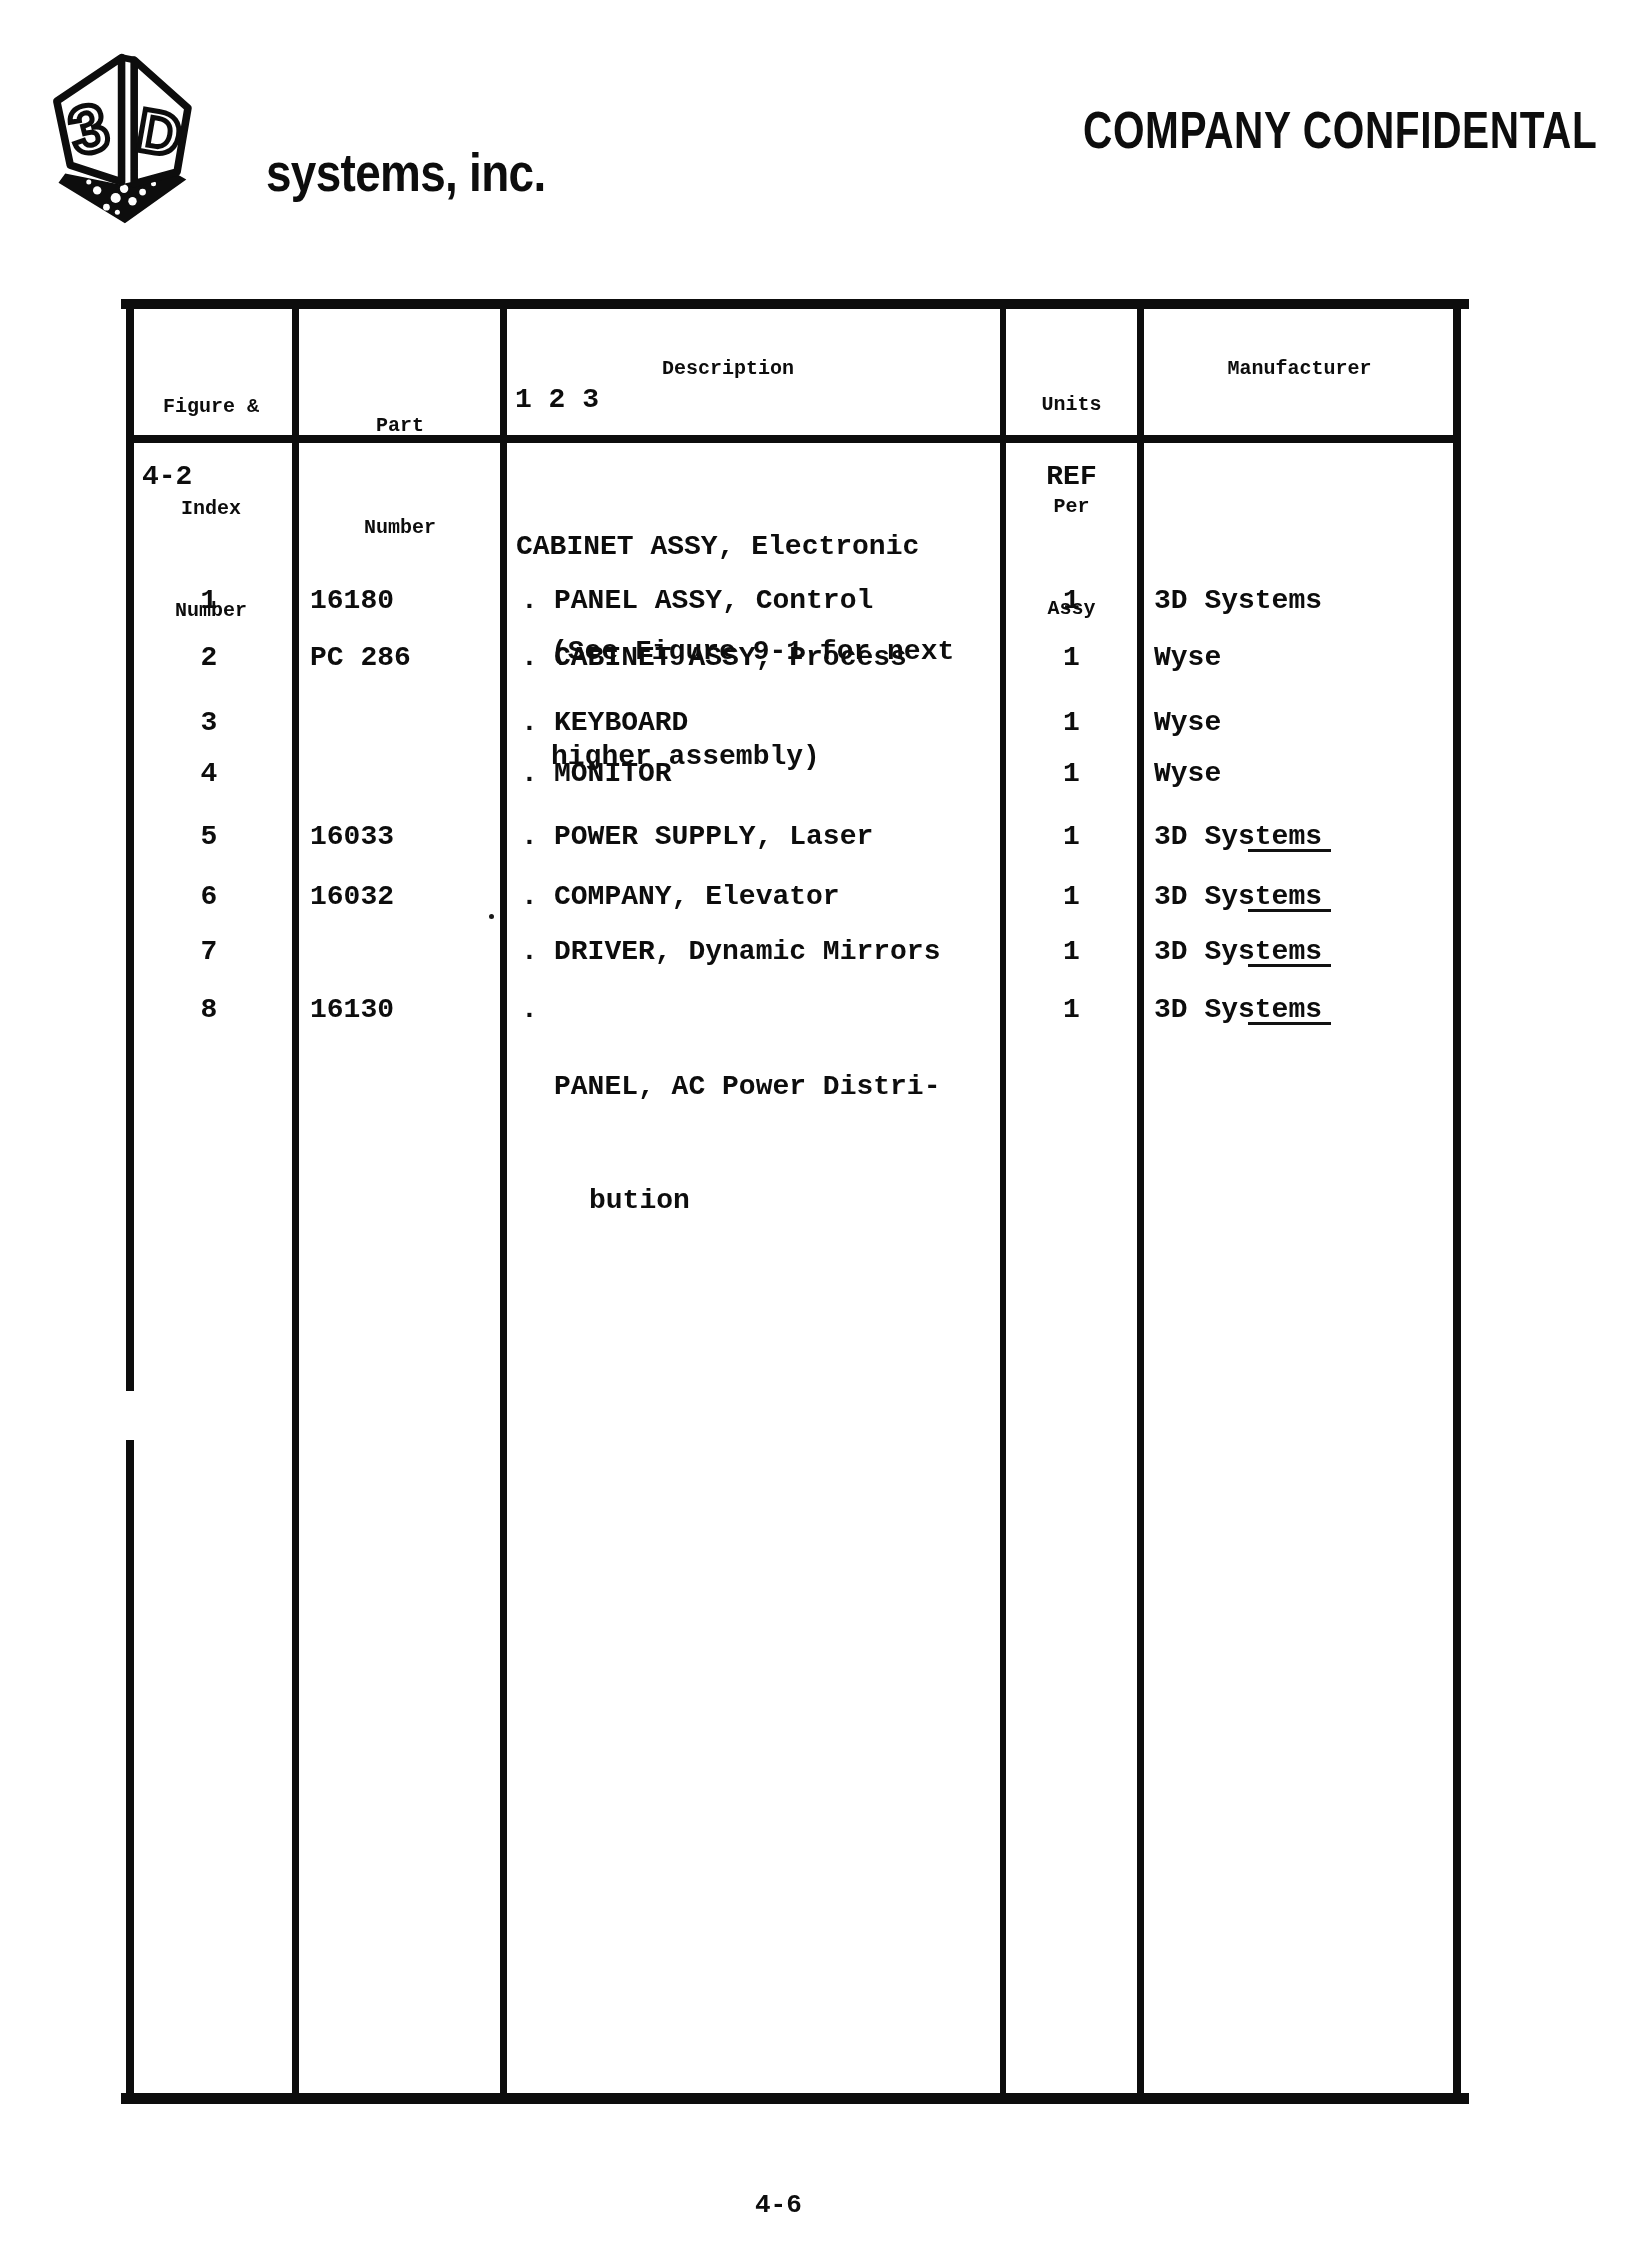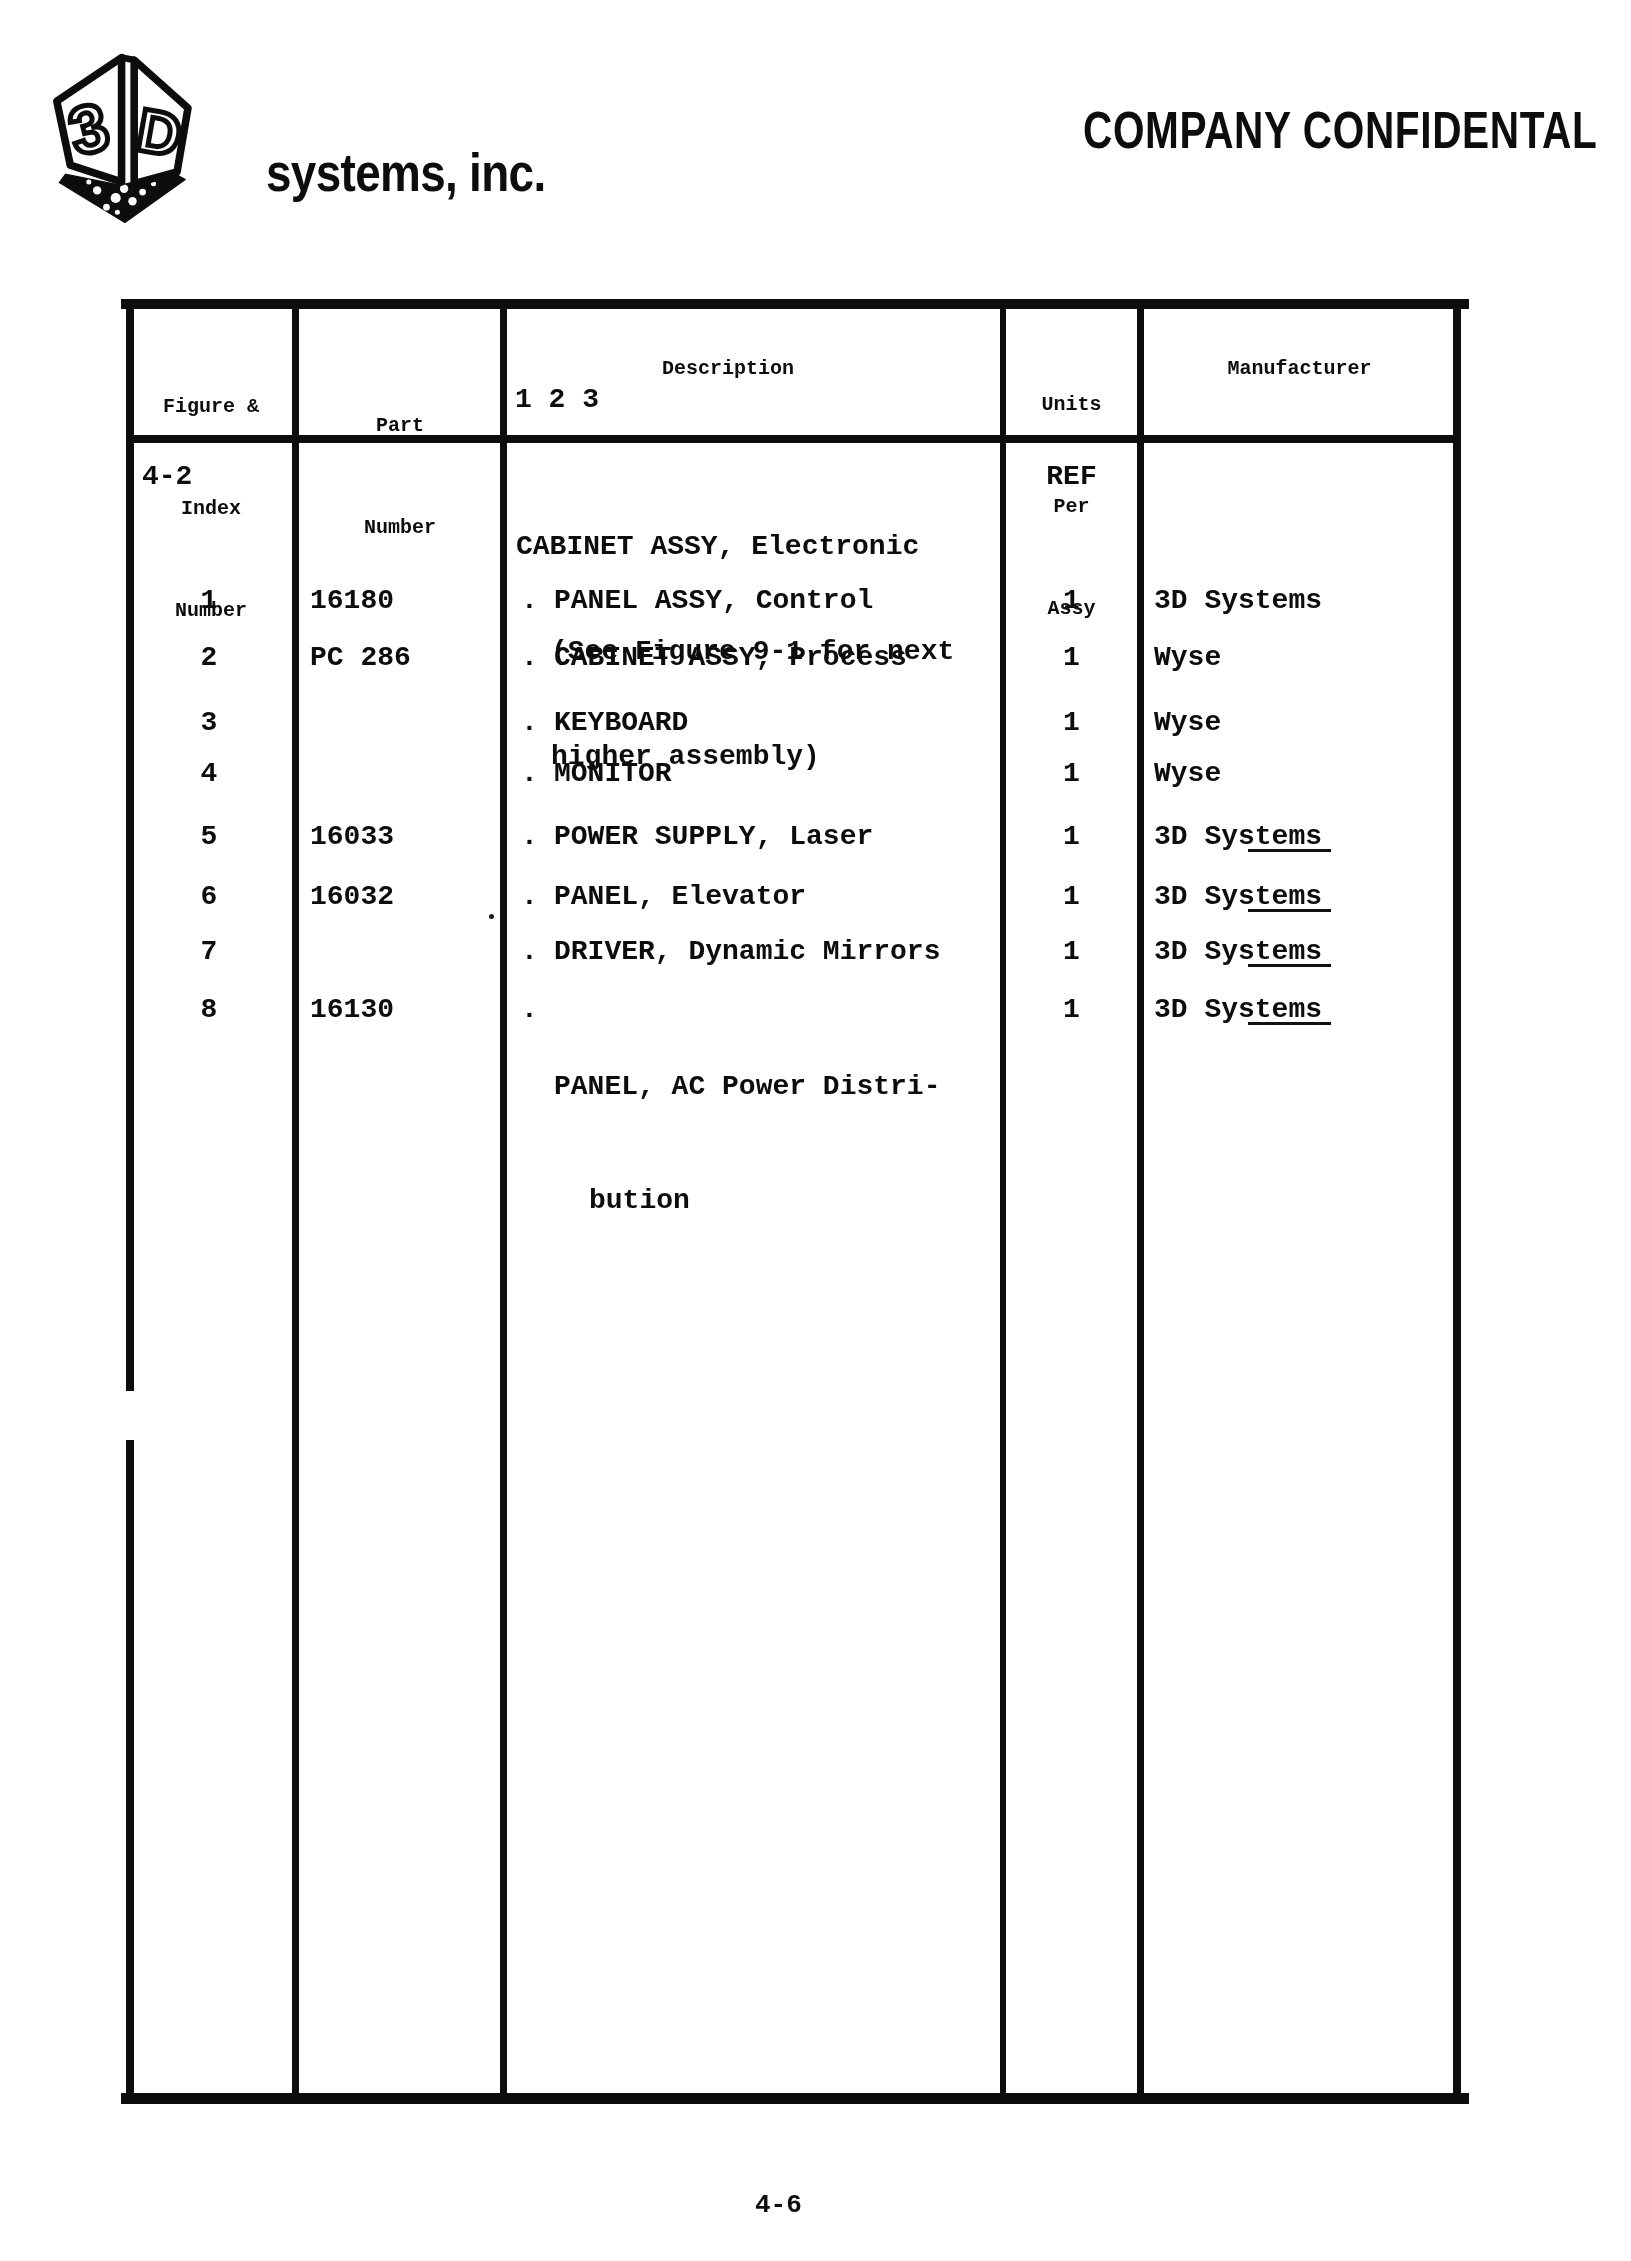--- a/index.html
+++ b/index.html
@@ -153,21 +153,21 @@
       <span class="cell blt">.</span>
       <span class="cell desc">POWER SUPPLY, Laser</span>
       <span class="cell units">1</span>
       <span class="cell mfr art">3D Systems</span>
     </div>
 
     <div class="row" style="top:879px;">
       <span class="cell idx">6</span>
       <span class="cell part">16032</span>
       <span class="cell blt">.</span>
-      <span class="cell desc">PANEL, Elevator</span>
+      <span class="cell desc">COMPANY, Elevator</span>
       <span class="cell units">1</span>
       <span class="cell mfr art">3D Systems</span>
     </div>
 
     <div class="row" style="top:934px;">
       <span class="cell idx">7</span>
       <span class="cell blt">.</span>
       <span class="cell desc">DRIVER, Dynamic Mirrors</span>
       <span class="cell units">1</span>
       <span class="cell mfr art">3D Systems</span>

